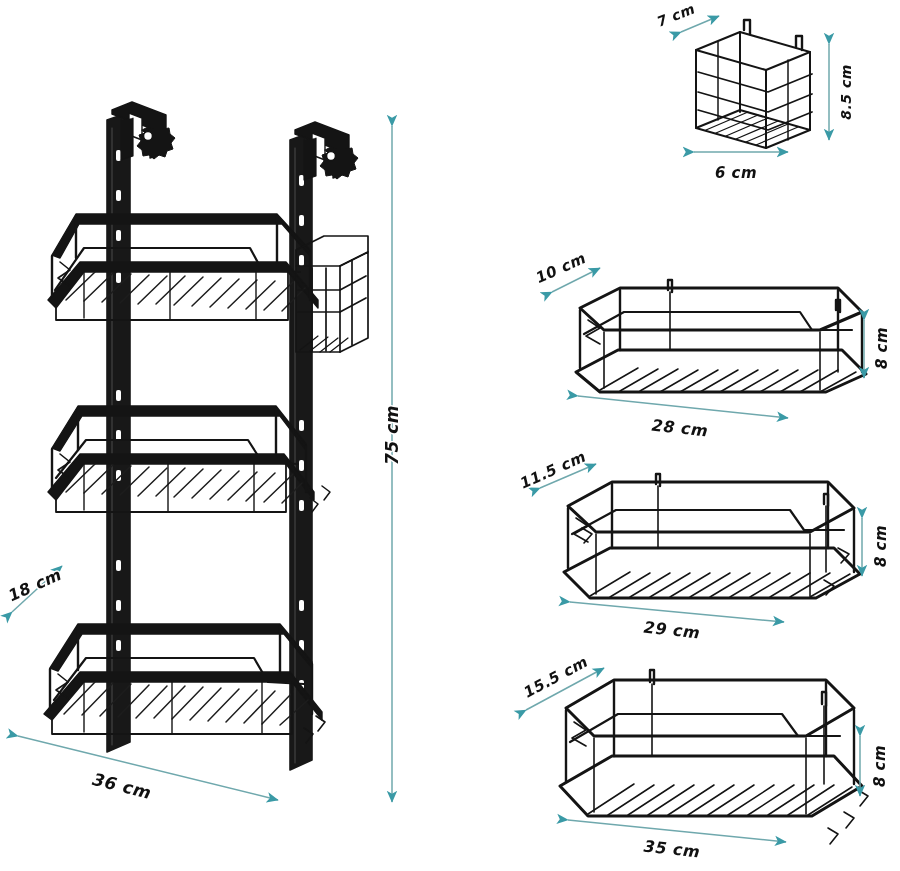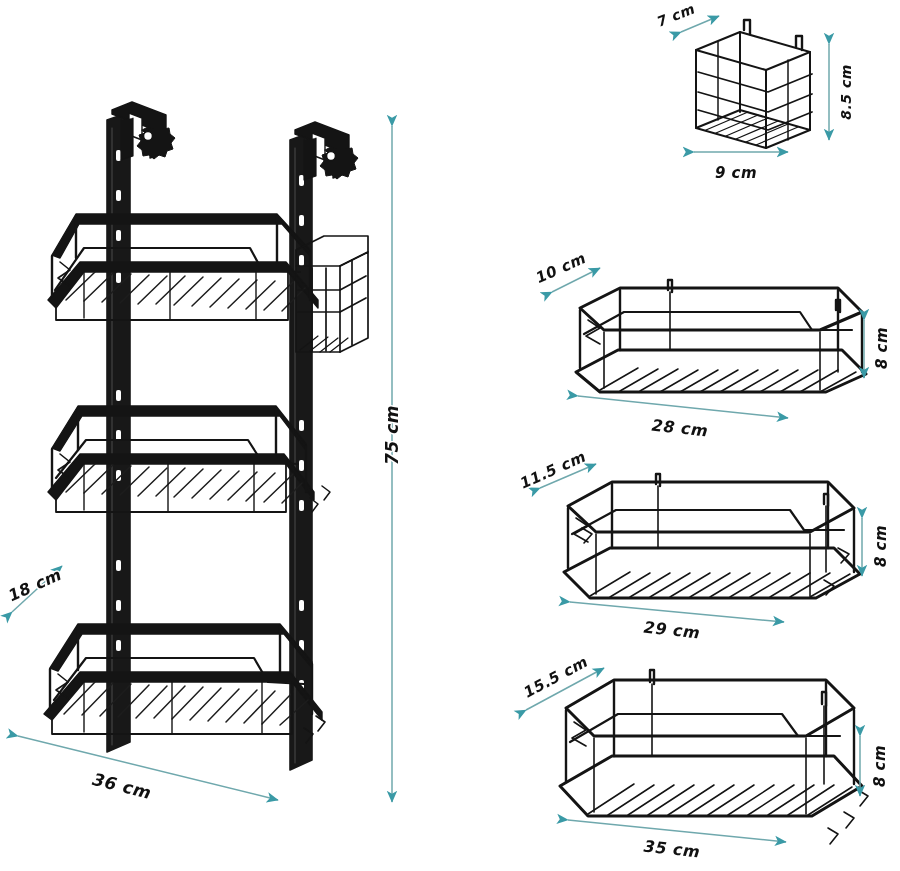--- a/index.html
+++ b/index.html
@@ -408,21 +408,21 @@
   <div class="dimlabel" style="left:392px; top:435px; font-size:17px; transform:translate(-50%,-50%) rotate(-90deg);">75 cm</div>
 
   <div class="dimlabel" style="left:35px; top:585px; font-size:16px; transform:translate(-50%,-50%) rotate(-24deg);">18 cm</div>
 
   <div class="dimlabel" style="left:122px; top:786px; font-size:17px; transform:translate(-50%,-50%) rotate(14deg);">36 cm</div>
 
   <div class="dimlabel" style="left:676px; top:15px; font-size:14px; transform:translate(-50%,-50%) rotate(-22deg);">7 cm</div>
 
   <div class="dimlabel" style="left:846px; top:92px; font-size:14px; transform:translate(-50%,-50%) rotate(-90deg);">8.5 cm</div>
 
-  <div class="dimlabel" style="left:736px; top:173px; font-size:15px; transform:translate(-50%,-50%) rotate(0deg);">9 cm</div>
+  <div class="dimlabel" style="left:736px; top:173px; font-size:15px; transform:translate(-50%,-50%) rotate(0deg);">6 cm</div>
 
   <div class="dimlabel" style="left:561px; top:268px; font-size:15px; transform:translate(-50%,-50%) rotate(-24deg);">10 cm</div>
 
   <div class="dimlabel" style="left:882px; top:348px; font-size:15px; transform:translate(-50%,-50%) rotate(-90deg);">8 cm</div>
 
   <div class="dimlabel" style="left:680px; top:428px; font-size:16px; transform:translate(-50%,-50%) rotate(6deg);">28 cm</div>
 
   <div class="dimlabel" style="left:553px; top:470px; font-size:15px; transform:translate(-50%,-50%) rotate(-24deg);">11.5 cm</div>
 
   <div class="dimlabel" style="left:881px; top:546px; font-size:15px; transform:translate(-50%,-50%) rotate(-90deg);">8 cm</div>

